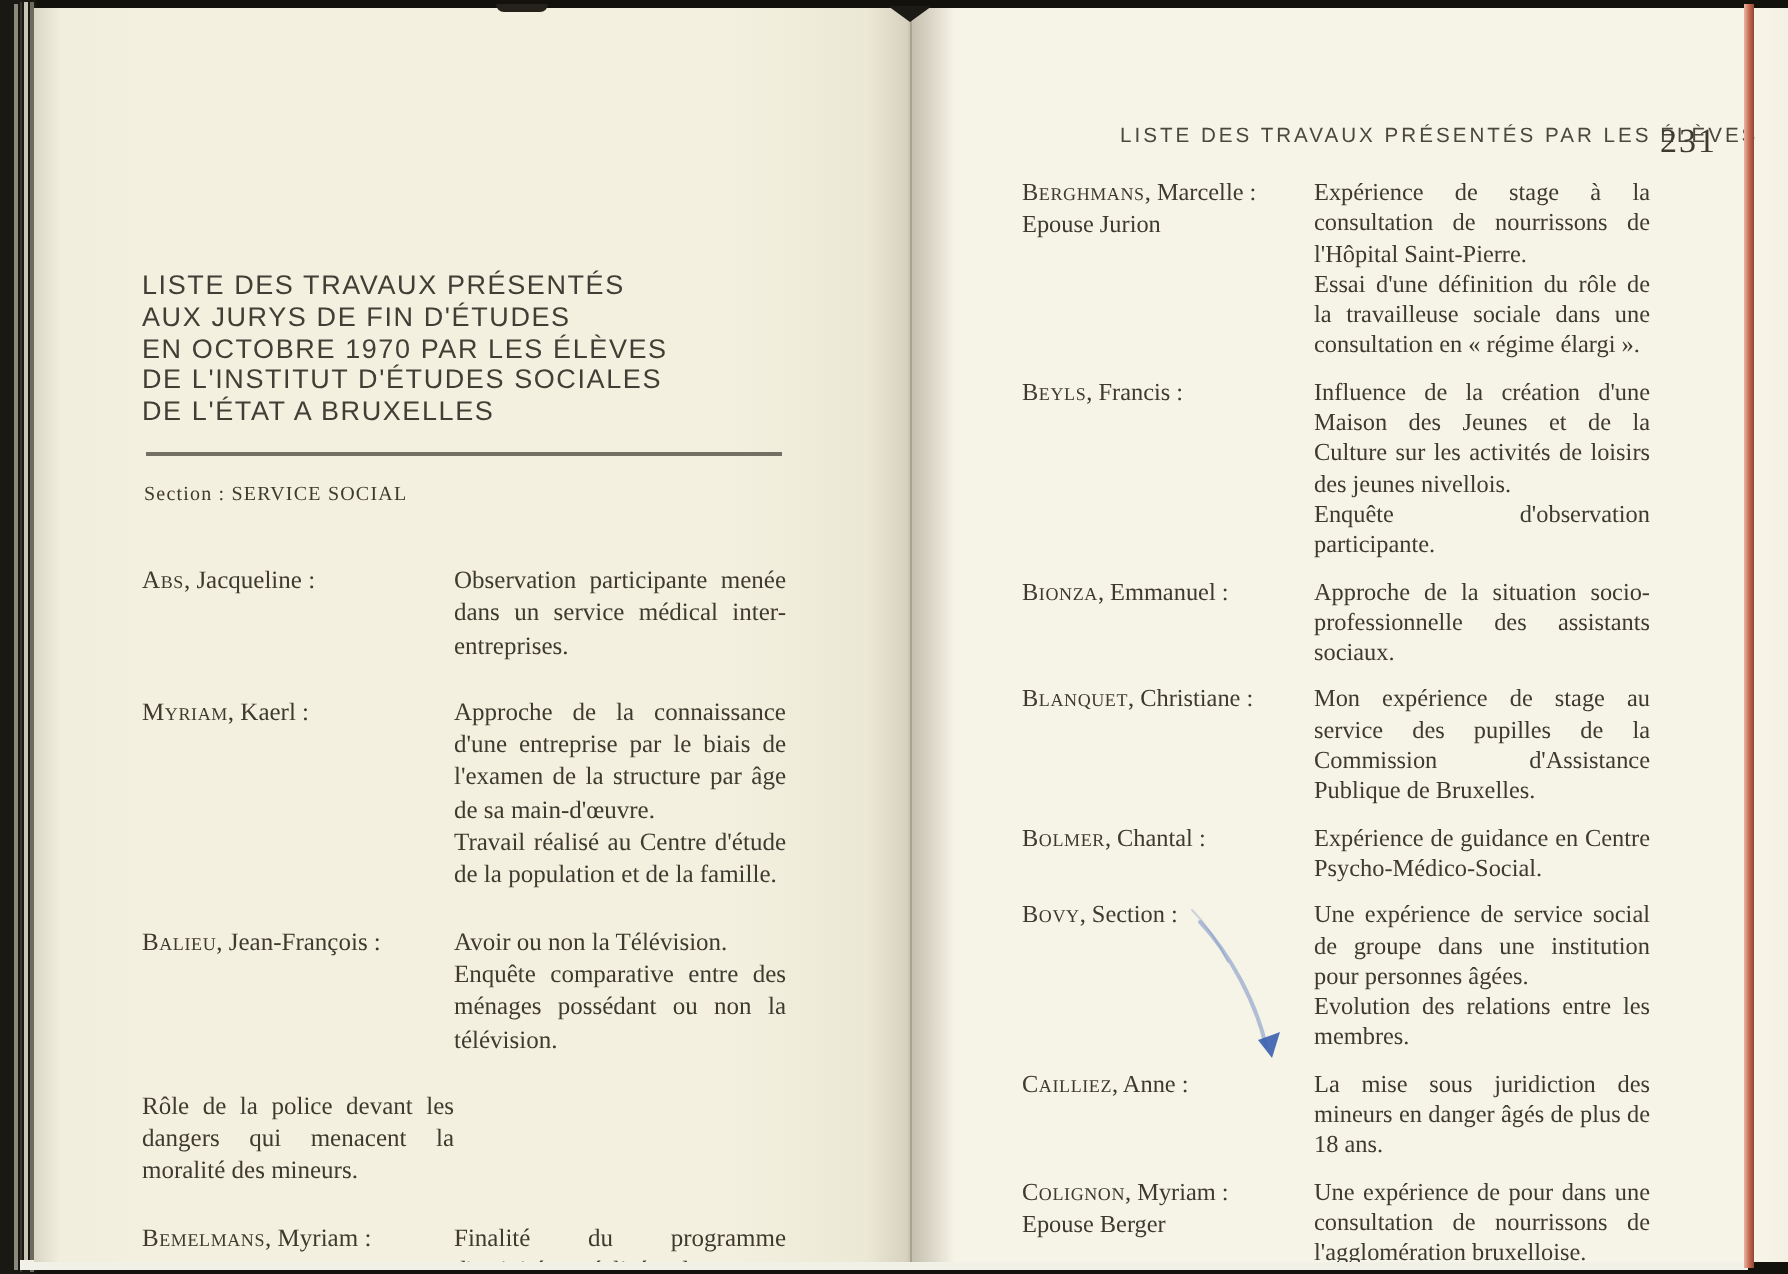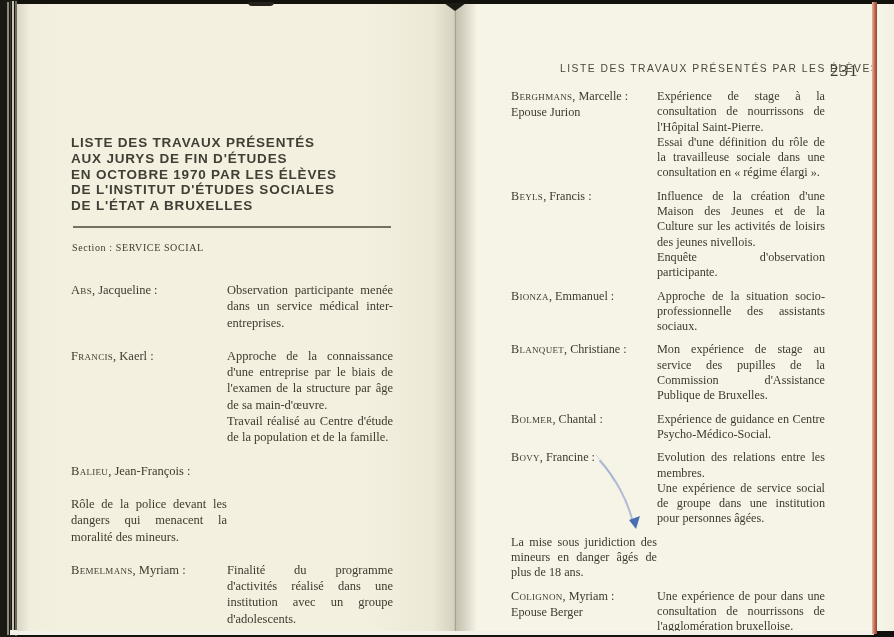--- a/index.html
+++ b/index.html
@@ -25,21 +25,21 @@
   .page-left{left:17px;width:438px;
     background:linear-gradient(90deg,#dad6c6 0,#f2eedd 3%,var(--page) 12%,var(--page) 80%,#eae6d4 99%);}
   .page-right{left:454px;width:461px;
     background:linear-gradient(90deg,#e6e2d0 0,var(--page_right) 5%,var(--page_right) 93%,#efebdb 100%);}
   .gutter-shadow{position:absolute;left:433px;top:4px;width:44px;height:627px;pointer-events:none;
     background:linear-gradient(90deg,rgba(100,92,70,0) 0,rgba(100,92,70,.14) 46%,rgba(70,62,45,.22) 52%,rgba(100,92,70,0) 100%);}
   .crease{position:absolute;left:455px;top:4px;width:1px;height:627px;background:rgba(80,72,52,.25);}
   
   .title-block{position:absolute;left:54px;top:131px;width:330px;
     font-family:"Liberation Sans","DejaVu Sans",sans-serif;
-    font-weight:700;font-size:13.5px;line-height:15.8px;letter-spacing:.8px;color:var(--title_ink);}
+    font-weight:400;font-size:13.5px;line-height:15.8px;letter-spacing:.8px;color:var(--title_ink);}
   .rule{position:absolute;left:56px;top:222px;width:318px;height:2px;background:#5d594e;opacity:.85;}
   .section-line{position:absolute;left:55px;top:238px;font-size:10px;letter-spacing:.6px;color:var(--ink);}
   .entries{position:absolute;display:block;}
   .entries-left{left:54px;top:278px;width:322px;}
   .entries-left .entry{margin-bottom:17px;grid-template-columns:156px 166px;}
   .entries-left{font-size:12.5px;line-height:16.3px;}
   
   .running-header{position:absolute;left:106px;top:59px;
     font-family:"Liberation Sans","DejaVu Sans",sans-serif;
     font-size:10.3px;letter-spacing:1.5px;color:#4a473e;}
@@ -87,34 +87,38 @@
       <div class="name-line"><span class="surname">Abs</span><span class="given">, Jacqueline :</span></div>
 
     </div>
     <div class="desc-col">
           <p class="italic">Observation participante menée dans un service médical inter-entreprises.</p>
         </div>
   </div>
 
   <div class="entry">
     <div class="name-col">
-      <div class="name-line"><span class="surname">Francis</span><span class="given">, Kaerl :</span></div>
+      <div class="name-line"><span class="surname">Myriam</span><span class="given">, Kaerl :</span></div>
 
     </div>
     <div class="desc-col">
           <p class="italic">Approche de la connaissance d'une entreprise par le biais de l'examen de la structure par âge de sa main-d'œuvre.</p>
           <p class="roman">Travail réalisé au Centre d'étude de la population et de la famille.</p>
         </div>
   </div>
 
   <div class="entry">
     <div class="name-col">
       <div class="name-line"><span class="surname">Balieu</span><span class="given">, Jean-François :</span></div>
 
     </div>
+    <div class="desc-col">
+          <p class="italic">Avoir ou non la Télévision.</p>
+          <p class="roman">Enquête comparative entre des ménages possédant ou non la télévision.</p>
+        </div>
   </div>
 
   <div class="entry">
     <div class="desc-col">
           <p class="italic">Rôle de la police devant les dangers qui menacent la moralité des mineurs.</p>
         </div>
   </div>
 
   <div class="entry">
     <div class="name-col">
@@ -179,30 +183,34 @@
       <div class="name-line"><span class="surname">Bolmer</span><span class="given">, Chantal :</span></div>
 
     </div>
     <div class="desc-col">
           <p class="italic">Expérience de guidance en Centre Psycho-Médico-Social.</p>
         </div>
   </div>
 
   <div class="entry">
     <div class="name-col">
-      <div class="name-line"><span class="surname">Bovy</span><span class="given">, Francine :</span></div>
-
-    </div>
-    <div class="desc-col">
+      <div class="name-line"><span class="surname">Bovy</span><span class="given">, Section :</span></div>
+
+    </div>
+    <div class="desc-col">
+          <p class="italic">Une expérience de service social de groupe dans une institution pour personnes âgées.</p>
           <p class="italic">Evolution des relations entre les membres.</p>
-          <p class="italic">Une expérience de service social de groupe dans une institution pour personnes âgées.</p>
-        </div>
-  </div>
-
-  <div class="entry">
+        </div>
+  </div>
+
+  <div class="entry">
+    <div class="name-col">
+      <div class="name-line"><span class="surname">Cailliez</span><span class="given">, Anne :</span></div>
+
+    </div>
     <div class="desc-col">
           <p class="italic">La mise sous juridiction des mineurs en danger âgés de plus de 18 ans.</p>
         </div>
   </div>
 
   <div class="entry">
     <div class="name-col">
       <div class="name-line"><span class="surname">Colignon</span><span class="given">, Myriam :</span></div>
       <div class="extra-name">Epouse Berger</div>
     </div>

